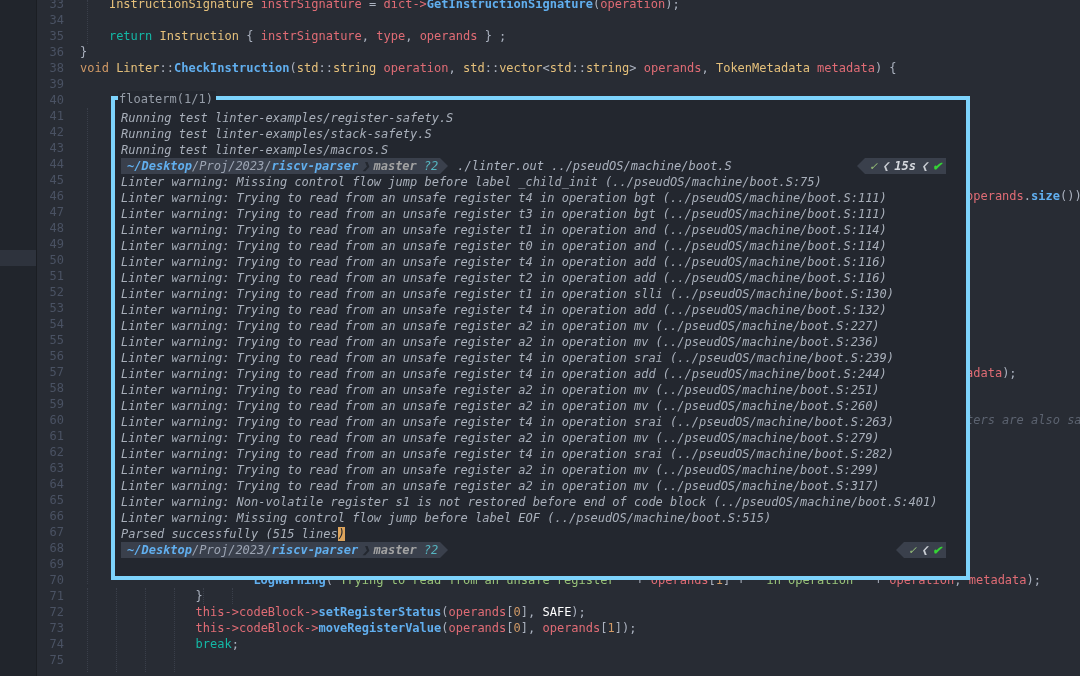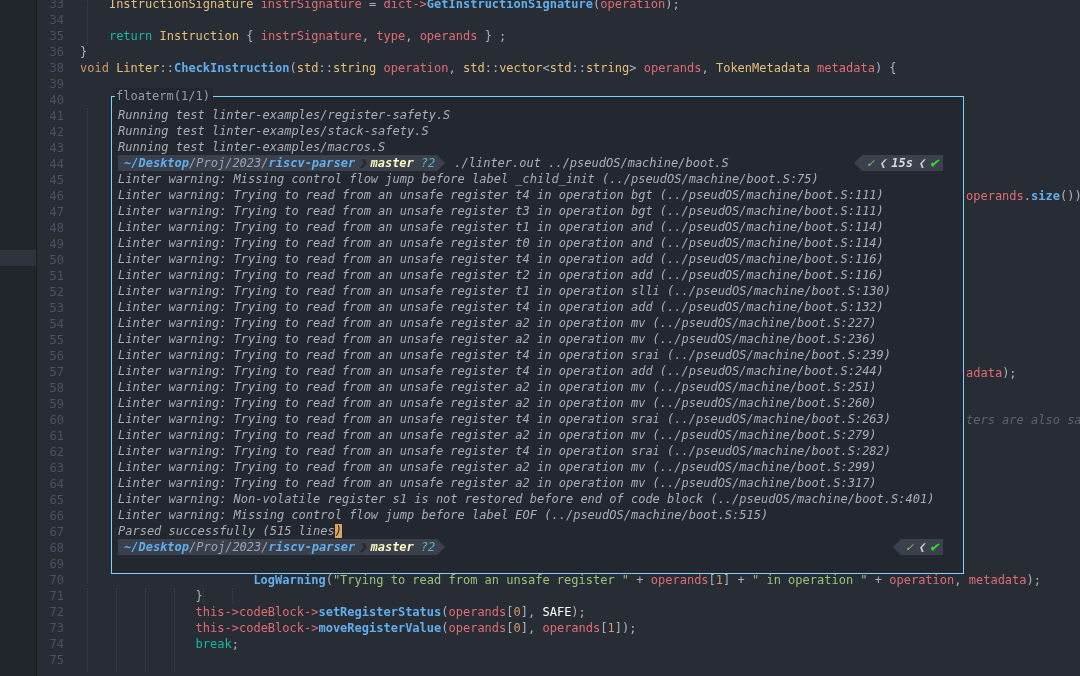--- a/index.html
+++ b/index.html
@@ -28,36 +28,36 @@
   .st{color:#98c379;}
   .cs{color:#ffffff;text-align:right;}
   .cm{color:#5c6370;font-style:italic;}
   
   .guide{position:absolute;width:0;border-left:1px dotted #3a3f4a;}
   
   .fragment{position:absolute;white-space:pre;}
   
   .floaterm{
     position:absolute;left:111px;top:96px;width:851px;height:476px;
-    background:#23272f;border:1px solid #7dd3fc;z-index:5;
+    background:#23272f;border:4px solid #7dd3fc;z-index:5;
   }
   .floaterm-title{
     position:absolute;left:3px;top:-9px;background:#23272f;color:#969da8;
     padding:0 3px 0 1px;height:16px;line-height:16px;
   }
   .term-body{position:absolute;left:0;top:0;right:0;bottom:0;padding:10px 6px 0 6px;overflow:hidden;}
   .trow{height:16px;white-space:pre;color:#a8afba;font-style:italic;}
   .trow-prompt{display:flex;align-items:flex-start;padding-right:14px;}
   .pseg{display:inline-flex;align-items:center;background:#3a404c;height:16px;padding:0 2px 0 6px;white-space:pre;}
   .pcap-r{width:0;height:0;border-top:8px solid transparent;border-bottom:8px solid transparent;border-left:8px solid #3a404c;}
   .pcap-l{width:0;height:0;border-top:8px solid transparent;border-bottom:8px solid transparent;border-right:8px solid #3a404c;}
   .p-home,.p-tail{color:#61afef;font-weight:bold;}
   .p-mid{color:#9da5b4;}
   .p-sep{color:#23272f;font-weight:bold;padding:0 4px;}
-  .p-branch{color:#fef9c3;font-weight:bold;}
+  .p-branch{color:#a3a3a3;font-weight:bold;}
   .p-gitnum{color:#56b6c2;padding-left:7px;}
   .p-cmd{margin-left:9px;color:#abb2bf;white-space:pre;}
   .rstatus{margin-left:auto;display:inline-flex;align-items:center;}
   .rseg{display:inline-flex;align-items:center;background:#3a404c;height:16px;padding:0 5px;white-space:pre;}
   .r-ok{color:#98c379;}
   .r-sep{color:#c8ccd2;padding:0 5px;}
   .r-time{color:#d7dae0;font-weight:bold;}
   .r-flag{color:#35d435;font-weight:bold;font-size:13px;}
   .cursor{background:#dda45c;color:#23272f;}
 </style>

